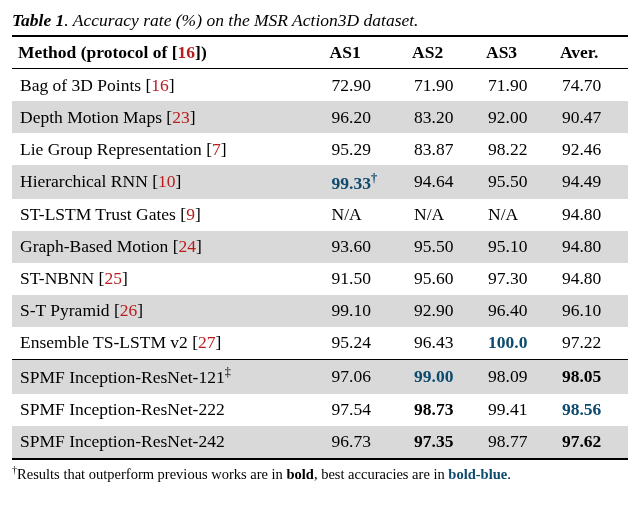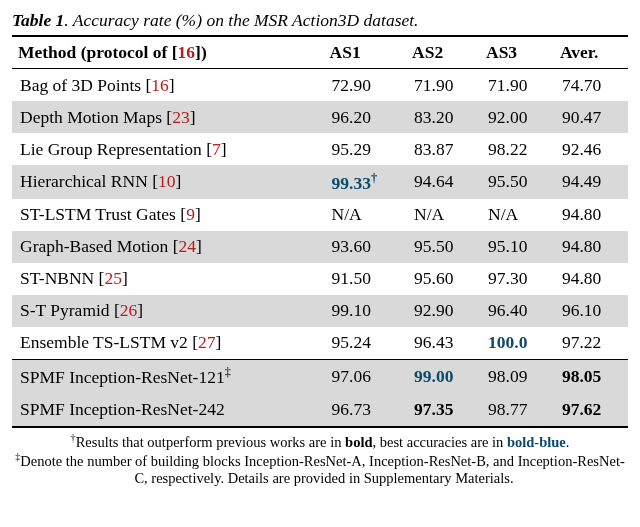--- a/index.html
+++ b/index.html
@@ -67,21 +67,20 @@
     font-size: 0.7em;
   }
   .footnotes {
     font-size: 14.5px;
     line-height: 1.2;
     margin-top: 4px;
   }
   .footnotes .fn {
     text-indent: -8px;
     padding-left: 8px;
-    text-align: center;
   }
 </style>
 </head>
 <body>
 
 <div class="caption">
   <span class="tbl">Table 1</span><span>.  Accuracy rate (%) on the MSR Action3D dataset.</span>
 </div>
 
 <table>
@@ -160,30 +159,34 @@
         <td class="num"><span class="bestblue">100.0</span></td>
         <td class="num"><span>97.22</span></td>
       </tr>
       <tr class="shade sep">
         <td><span>SPMF Inception-ResNet-121</span><sup>‡</sup></td>
         <td class="num"><span>97.06</span></td>
         <td class="num"><span class="bestblue">99.00</span></td>
         <td class="num"><span>98.09</span></td>
         <td class="num"><span class="bold">98.05</span></td>
       </tr>
+      <tr>
+        <td><span>SPMF Inception-ResNet-222</span></td>
+        <td class="num"><span>97.54</span></td>
+        <td class="num"><span class="bold">98.73</span></td>
+        <td class="num"><span>99.41</span></td>
+        <td class="num"><span class="bestblue">98.56</span></td>
+      </tr>
       <tr class="shade last">
         <td><span>SPMF Inception-ResNet-242</span></td>
         <td class="num"><span>96.73</span></td>
         <td class="num"><span class="bold">97.35</span></td>
         <td class="num"><span>98.77</span></td>
         <td class="num"><span class="bold">97.62</span></td>
       </tr>
     </tbody>
 </table>
 
 <div class="footnotes">
   <div class="fn">
     <sup>†</sup><span>Results that outperform previous works are in </span><span class="bold">bold</span><span>, best accuracies are in </span><span class="bestblue">bold-blue</span><span>.</span>
   </div>
-  <div class="fn">
-    <sup>‡</sup><span>Denote the number of building blocks Inception-ResNet-A, Inception-ResNet-B, and Inception-ResNet-C, respectively. Details are provided in Supplementary Materials.</span>
-  </div>
 </div>
 
 </body></html>

